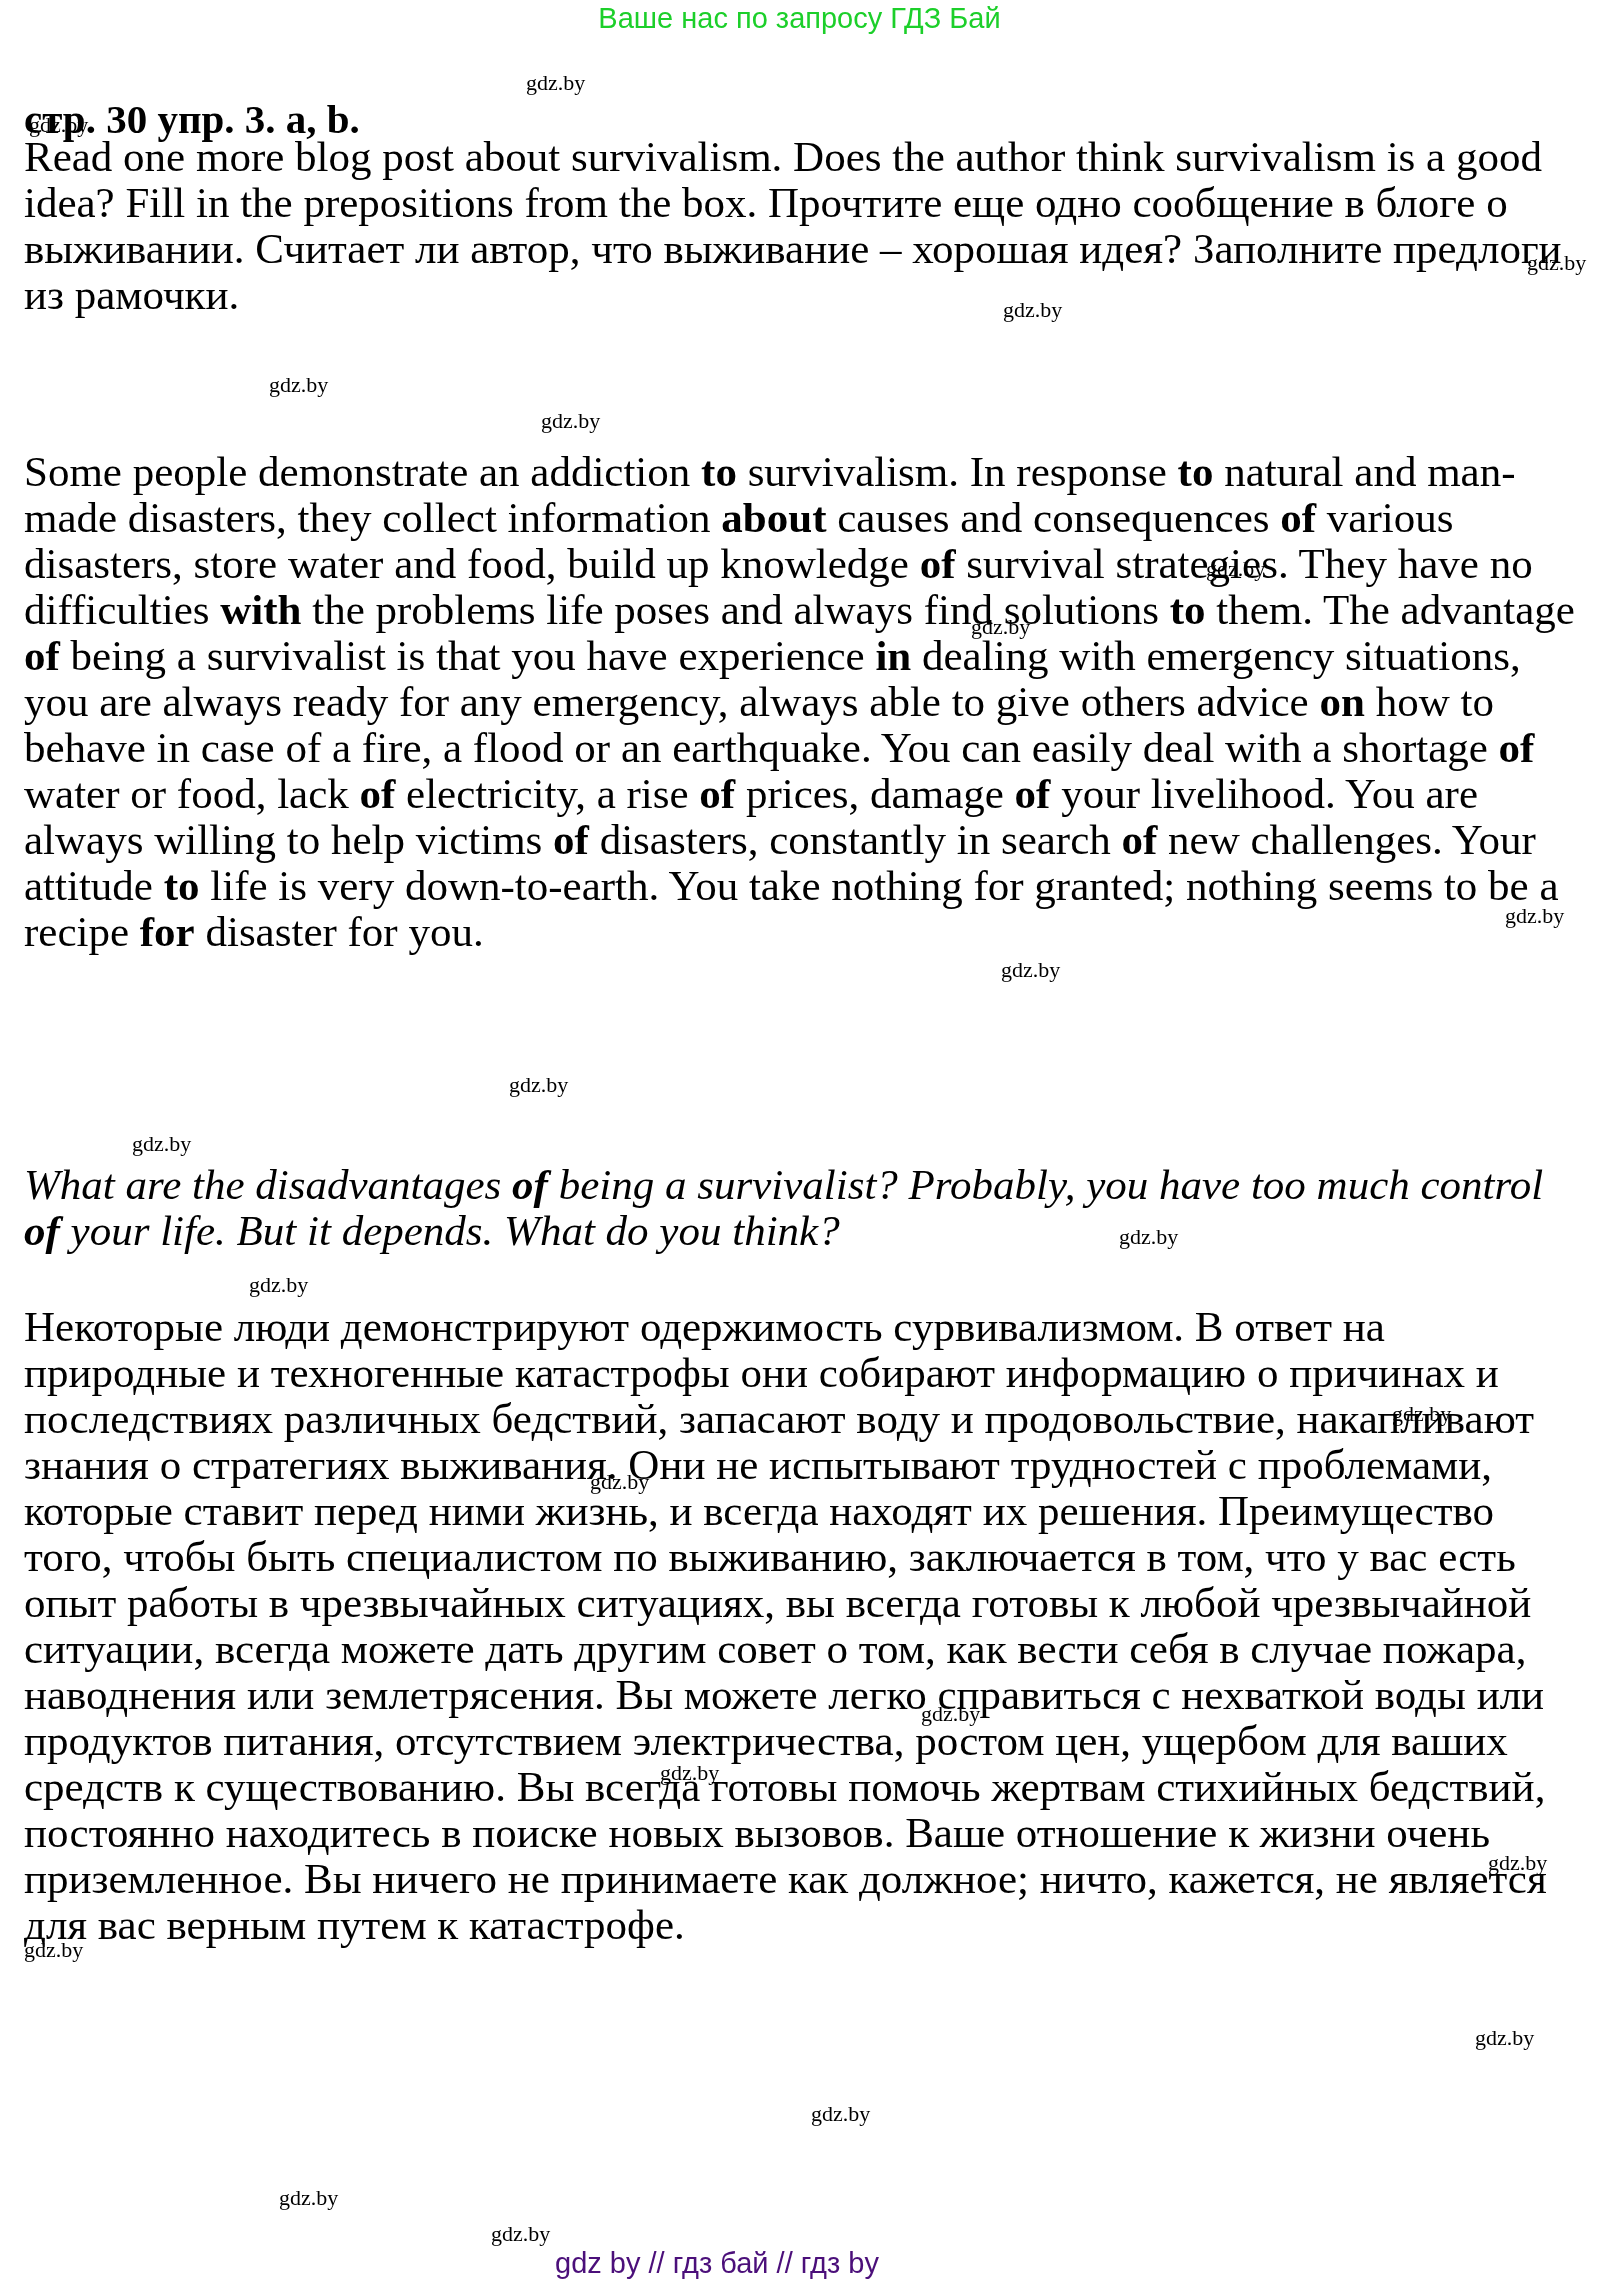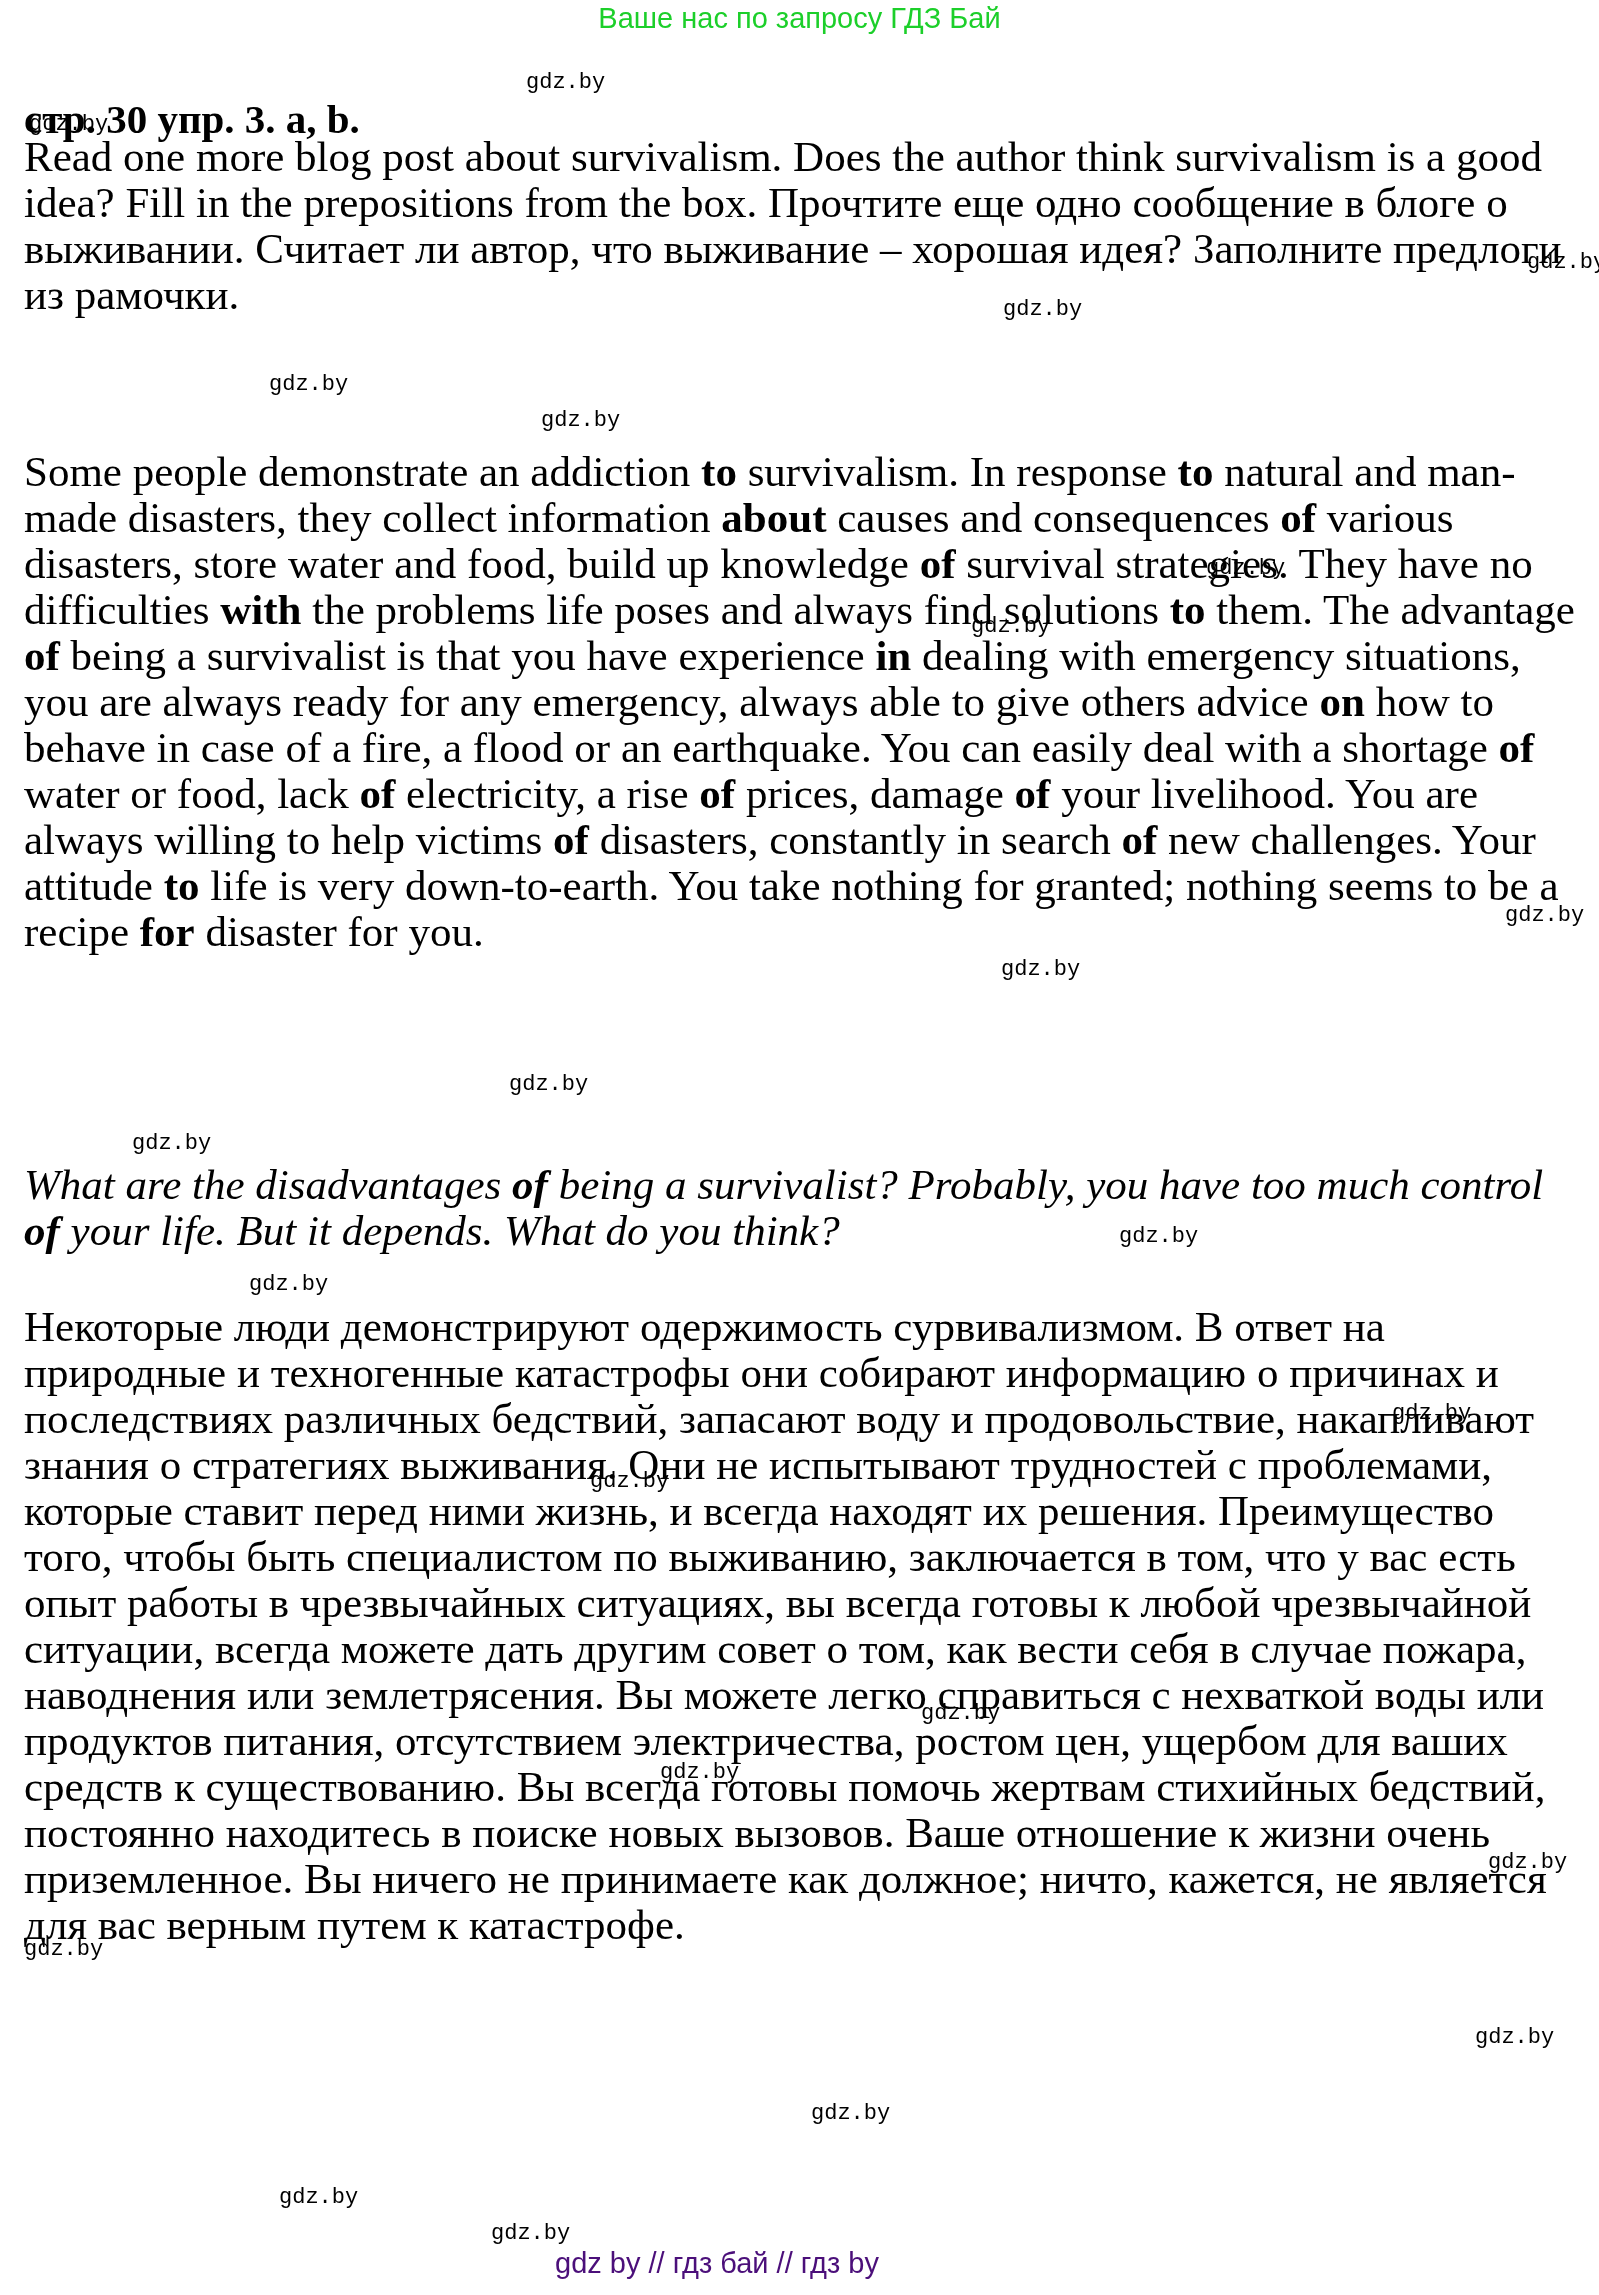--- a/index.html
+++ b/index.html
@@ -4,21 +4,21 @@
 <style>
   html, body { margin:0; padding:0; background:#ffffff; }
   body { width:1599px; height:2295px; position:relative; overflow:hidden; }
   .top-banner { position:absolute; left:0; width:1599px; top:1.6px; text-align:center;
     font-family:"Liberation Sans", sans-serif; font-size:29px; color:#1ccf2a; }
   .title { position:absolute; left:24px; top:56px; font-family:"Liberation Serif", serif;
     font-weight:bold; font-size:41px; color:#000;margin-top:39px; }
   .para { position:absolute; left:24px; width:1555px; font-family:"Liberation Serif", serif;
     font-size:43px; line-height:46px; color:#000; margin:0; }
   .para b { font-weight:bold;margin-top:36px; }
-  .wm { position:absolute; font-family:Liberation Mono, monospace; font-size:22px; color:#000; }
+  .wm { position:absolute; font-family:Liberation Serif, serif; font-size:22px; color:#000; }
   .footer { position:absolute; left:0; width:1434px; top:2247px; text-align:center;
     font-family:"Liberation Sans", sans-serif; font-size:29px; color:#4b0f7a; }
 </style>
 </head>
 <body>
 
 <div class="top-banner">Ваше нас по запросу ГДЗ Бай</div>
 <div class="title">стр. 30 упр. 3. a, b.</div>
 
 <p class="para" style="top:134px;">

